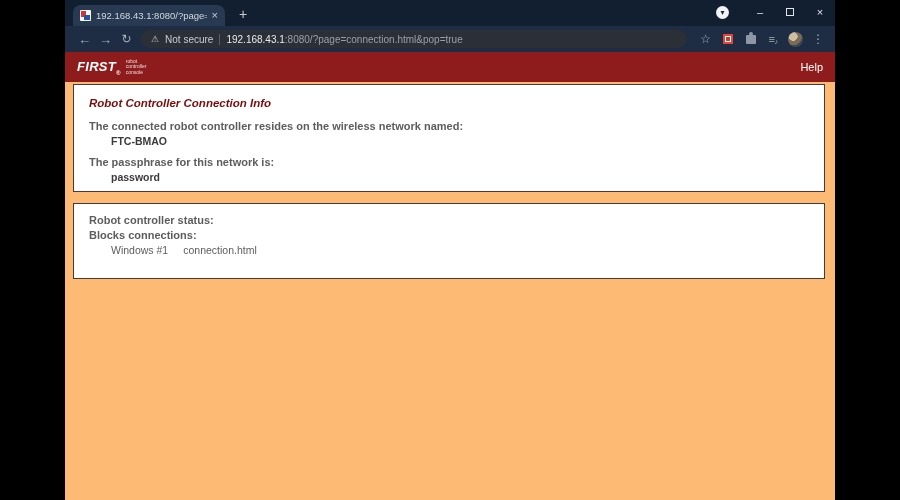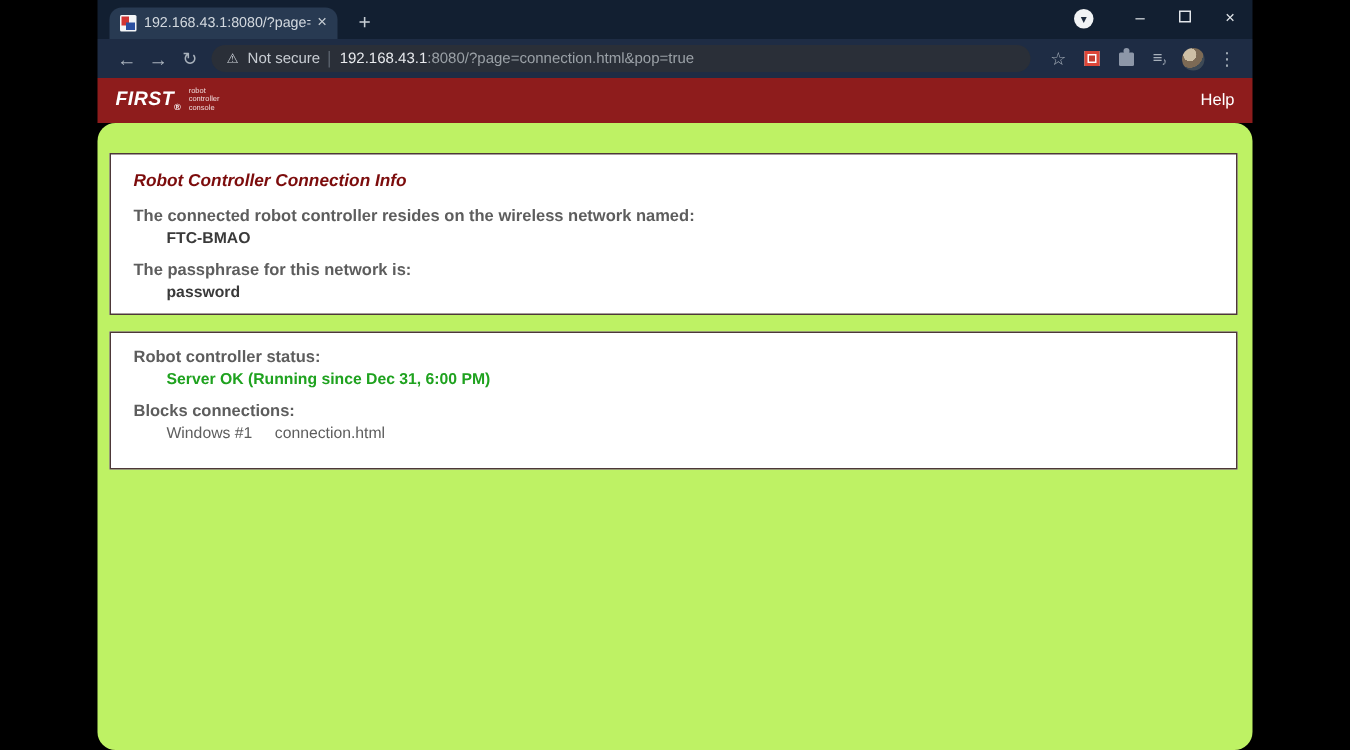--- a/index.html
+++ b/index.html
@@ -51,24 +51,24 @@
   
   .appnav { height:30px; background:#8e1c1c; display:flex; align-items:center; color:#fff; padding:0 12px; flex:none; }
   .brand { font-style:italic; font-weight:bold; font-size:13px; letter-spacing:.3px; white-space:nowrap; }
   .brand .reg { font-size:6px; vertical-align:sub; }
   .brand-sub { font-size:5px; line-height:5.5px; color:#eed8d8; margin-left:5px; white-space:pre-line; }
   .menu-items { display:flex; gap:28px; margin-left:24px; font-size:11px; }
   .menu-item { white-space:nowrap; }
   .help { margin-left:auto; font-size:11px; }
 
   
-  .page { flex:1; background:#bef264; padding:20px 10px 0 8px;border-radius:12px; }
+  .page { flex:1; background:#fdba74; padding:2px 10px 0 8px; }
   .panel { background:#fff; border:1px solid #4d3838; padding:10px 15px; }
   .panel-1 { height:108px; margin-bottom:11px; }
-  .panel-2 { height:92px; }
+  .panel-2 { height:76px; }
   .panel-title { color:#7c0c0c; font-weight:bold; font-style:italic; font-size:11.5px; margin:2px 0 11px; }
   .lbl { color:#5d5d5d; font-size:11px; margin:0 0 3px;font-weight:bold; }
   .val { font-family:Liberation Sans, sans-serif; font-weight:bold; font-size:10.5px; color:#3a3a3a; margin:0 0 9px 22px; }
   .val-green { color:#1fa21f; }
   .conn-row { font-size:10.5px; color:#5d5d5d; margin-left:22px; display:flex; gap:15px; }
 </style>
 </head>
 <body>
 
 <div class="browser">
@@ -122,21 +122,20 @@
     <div class="panel panel-1">
       <div class="panel-title">Robot Controller Connection Info</div>
       <div class="lbl">The connected robot controller resides on the wireless network named:</div>
       <div class="val">FTC-BMAO</div>
       <div class="lbl">The passphrase for this network is:</div>
       <div class="val">password</div>
     </div>
 
     <div class="panel panel-2">
       <div class="lbl">Robot controller status:</div>
-      <div class="val val-green">Server OK (Running since Dec 31, 6:00 PM)</div>
       <div class="lbl">Blocks connections:</div>
       <div class="conn-row">
         <span>Windows #1</span>
         <span>connection.html</span>
       </div>
     </div>
 
   </div>
 </div>
 

